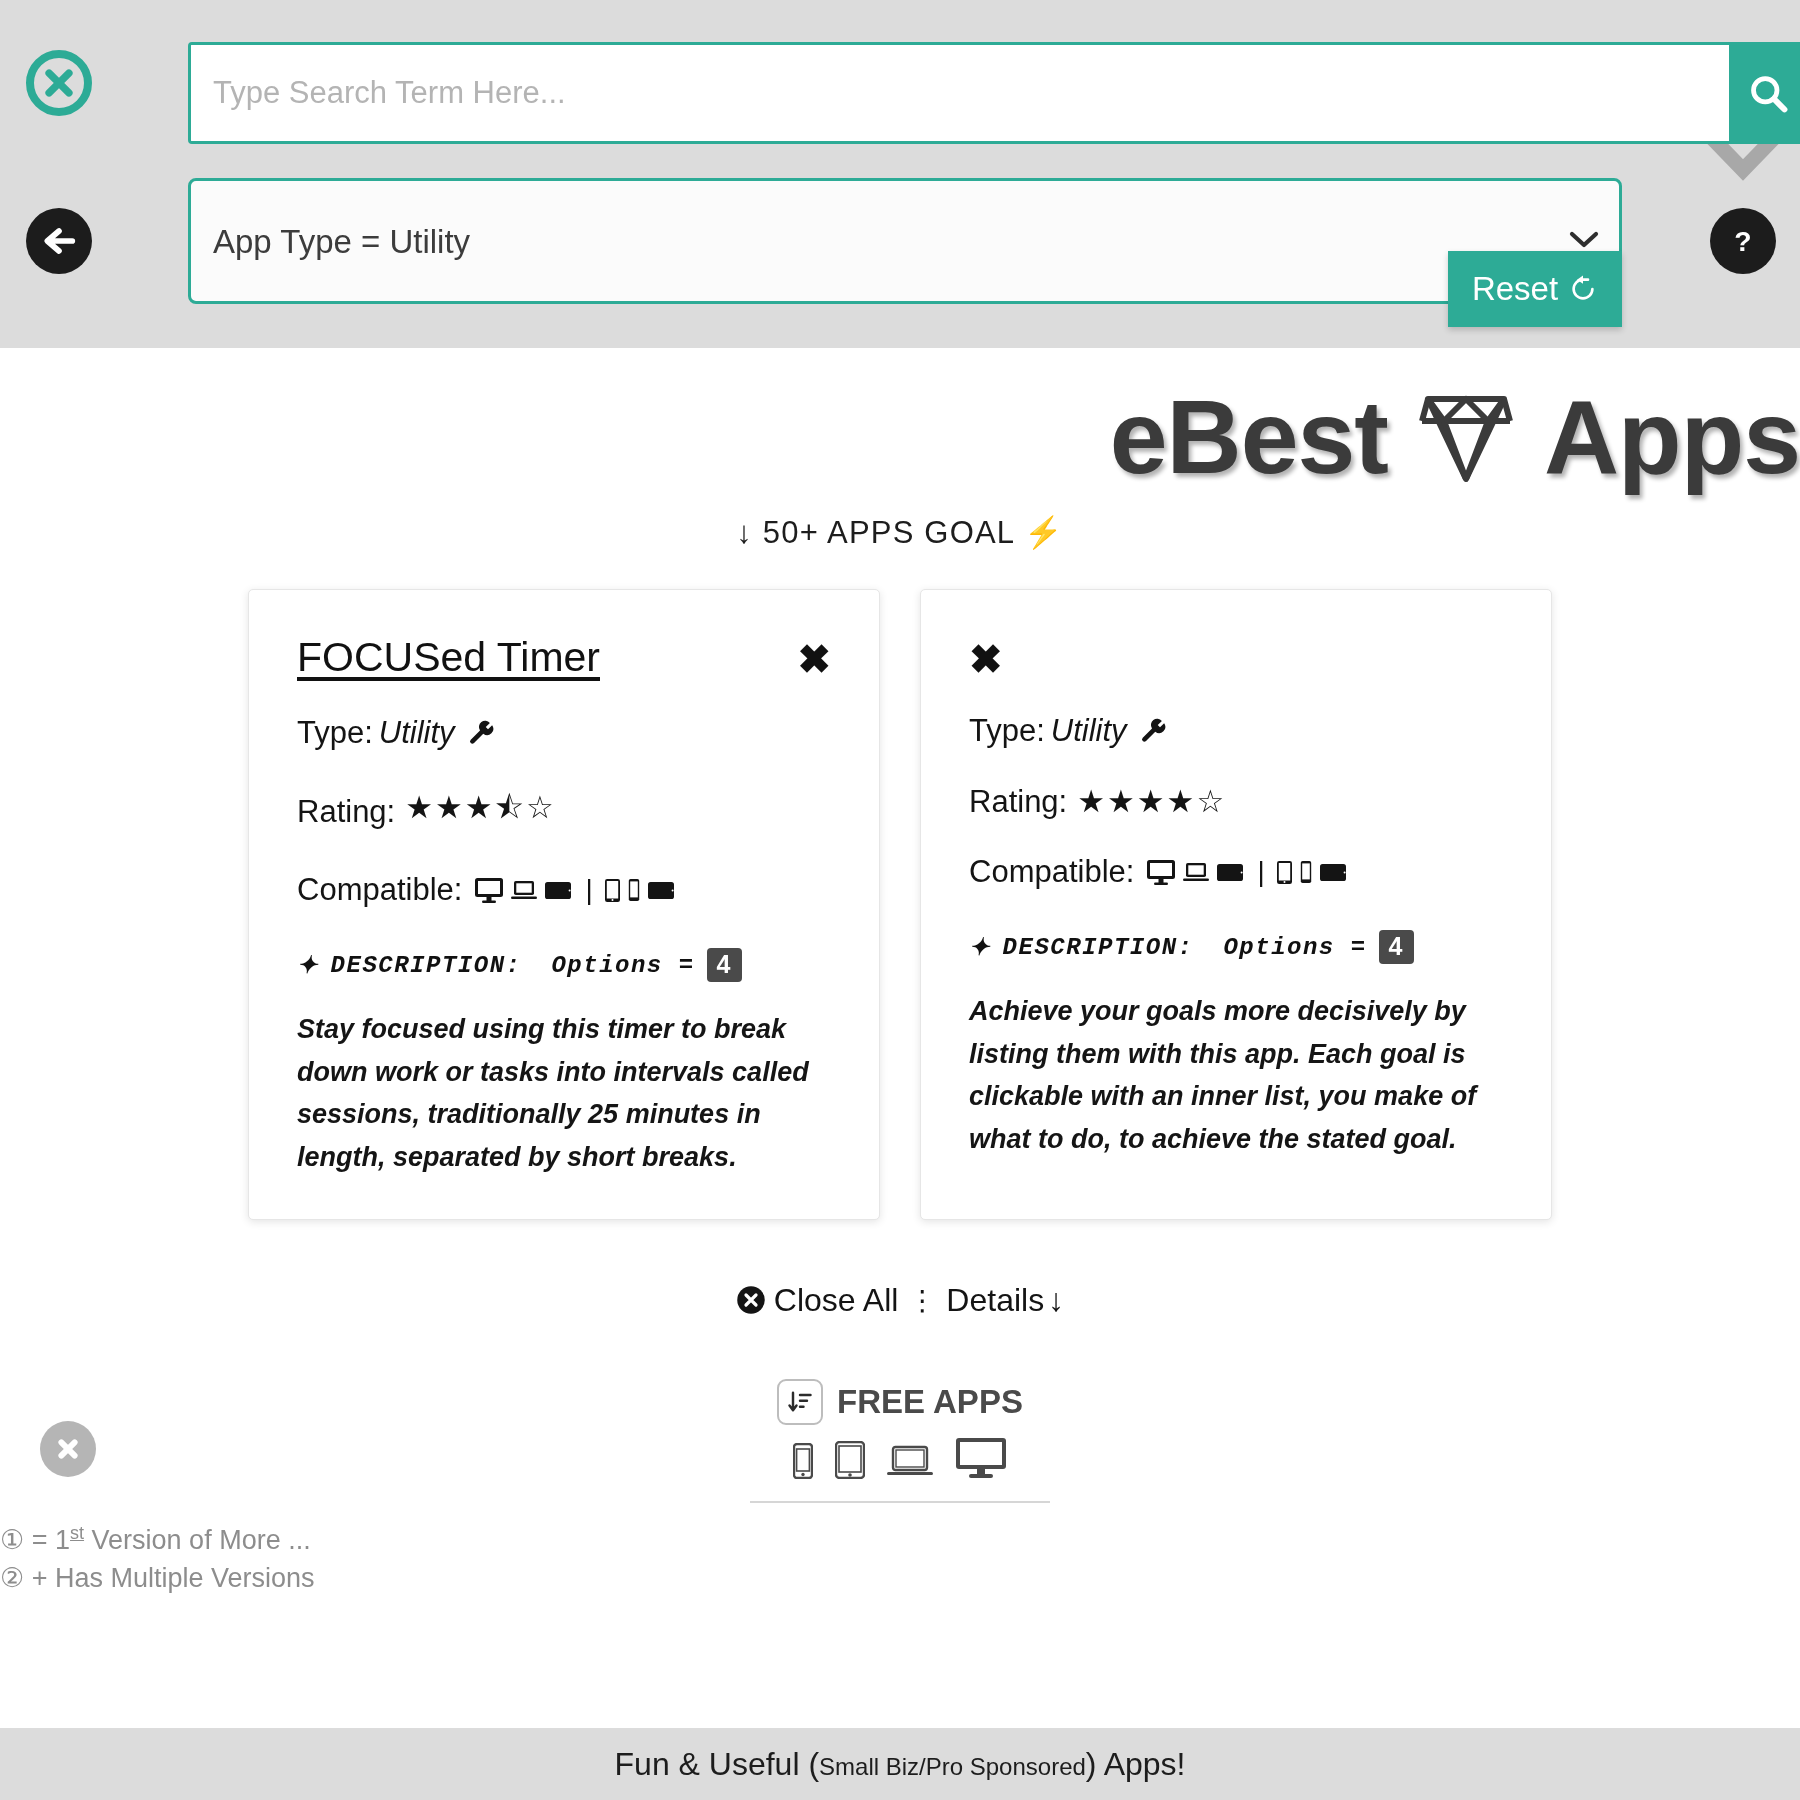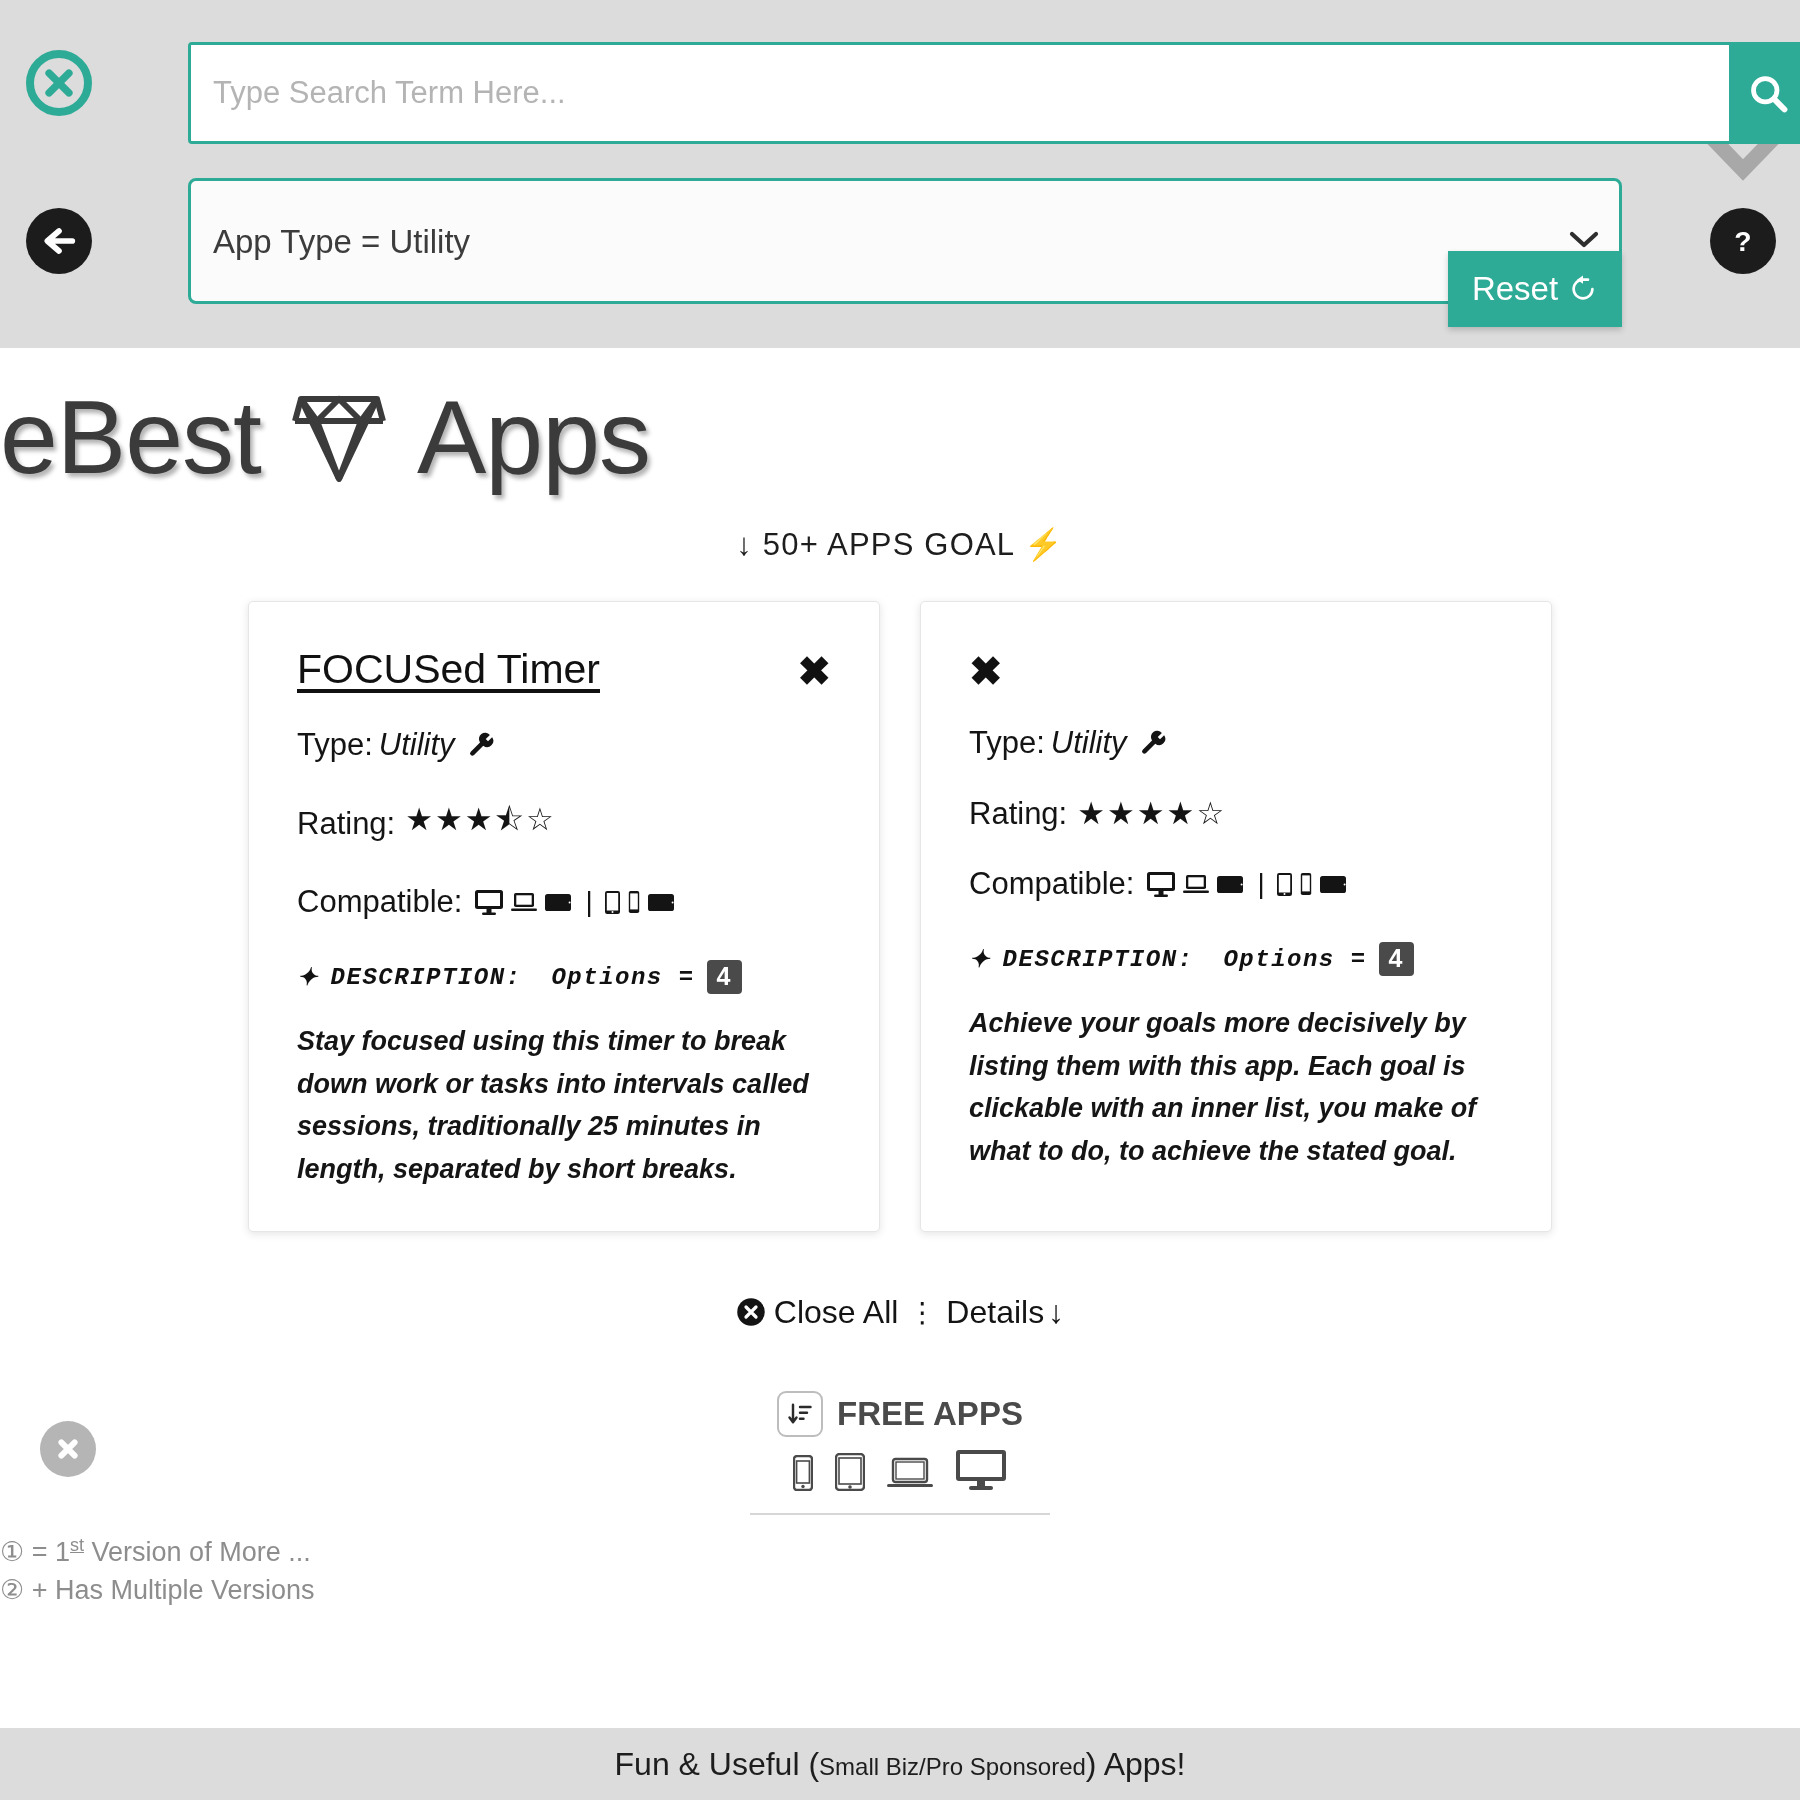--- a/index.html
+++ b/index.html
@@ -150,34 +150,34 @@
     width: 1800px;
     height: 1380px;
     background: #ffffff;
   }
 
   .brand {
     text-align: center;
     margin-top: 32px;
     font-family: "Liberation Sans", sans-serif;
     font-size: 104px;
-    font-weight: normal;
+    font-weight: bold;
     color: #3b3b3b;
     letter-spacing: -1px;
     text-shadow: 3px 4px 4px rgba(0,0,0,0.30);
     display: flex;
     align-items: center;
-    justify-content: flex-start;
+    justify-content: flex-end;
     gap: 26px;
     line-height: 1.1;
   }
 
   .goal {
     text-align: center;
-    margin-top: 32px;
+    margin-top: 20px;
     font-size: 31px;
     color: #1d1d1d;
     letter-spacing: 1.2px;
   }
 
   
   .cards {
     display: flex;
     justify-content: center;
     gap: 40px;

